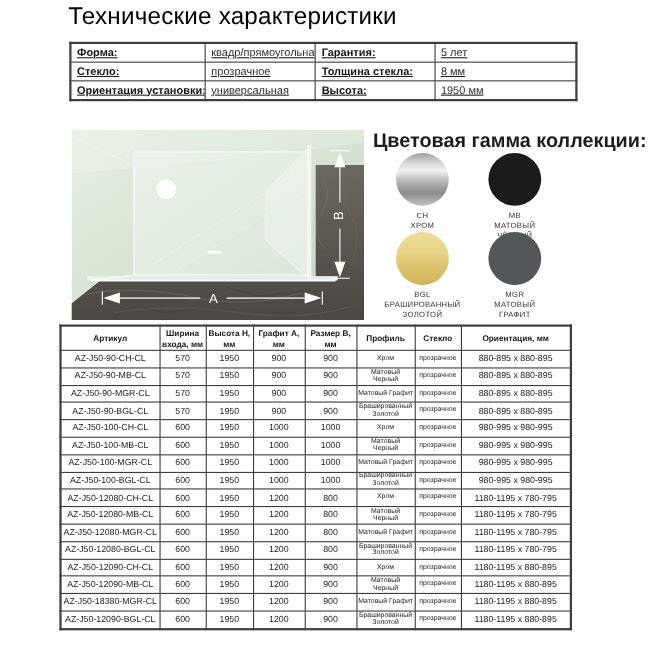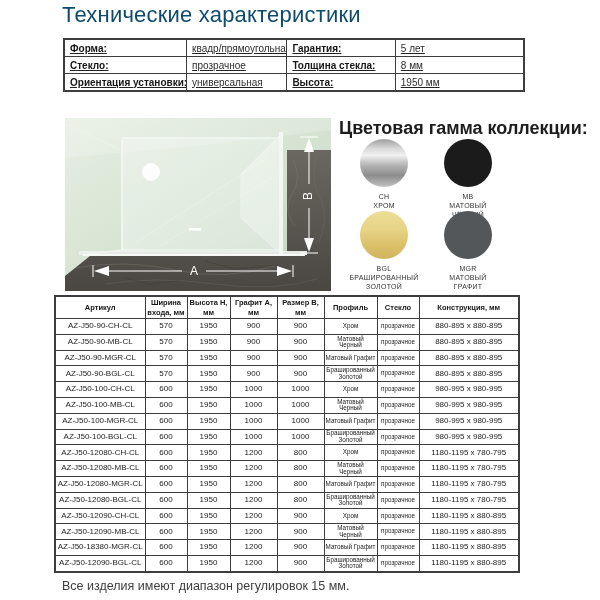--- a/index.html
+++ b/index.html
@@ -2,21 +2,21 @@
 <html><head>
 <meta charset="utf-8">
 <style>
   html,body{margin:0;padding:0;background:#ffffff;}
   .page{
     position:relative;width:600px;height:600px;background:#ffffff;overflow:hidden;
     font-family:"Liberation Sans","DejaVu Sans",sans-serif;color:#222;
   }
   .title{
     position:absolute;left:62px;top:2px;margin:0;
-    font-size:22px;font-weight:400;color:#0c4a6e;letter-spacing:0.2px;
+    font-size:22px;font-weight:400;color:#000000;letter-spacing:0.2px;
   }
   
   .spec-table{
     position:absolute;left:63px;top:38px;width:462px;
     border-collapse:collapse;table-layout:fixed;
     border:2px solid #3d3d3d;font-size:10px;text-decoration:underline;
   }
   .spec-table th,.spec-table td{
     border:1px solid #3d3d3d;height:16px;padding:0 3px 0 5px;
     text-align:left;vertical-align:middle;white-space:nowrap;overflow:hidden;
@@ -204,21 +204,21 @@
     </colgroup>
     <thead>
       <tr>
           <th>Артикул</th>
           <th>Ширина входа, мм</th>
           <th>Высота H, мм</th>
           <th>Графит A, мм</th>
           <th>Размер B, мм</th>
           <th>Профиль</th>
           <th>Стекло</th>
-          <th>Конструкция, мм</th>
+          <th>Ориентация, мм</th>
         </tr>
     </thead>
     <tbody>
         <tr>
           <td class="col-0">AZ-J50-90-CH-CL</td>
           <td class="col-1">570</td>
           <td class="col-2">1950</td>
           <td class="col-3">900</td>
           <td class="col-4">900</td>
           <td class="col-5">Хром</td>
@@ -371,15 +371,14 @@
           <td class="col-2">1950</td>
           <td class="col-3">1200</td>
           <td class="col-4">900</td>
           <td class="col-5">Брашированный Золотой</td>
           <td class="col-6">прозрачное</td>
           <td class="col-7">1180-1195 x 880-895</td>
         </tr>
       </tbody>
   </table>
 
-  <div class="footer-note">Все изделия имеют диапазон регулировок 15 мм.</div>
 
 </div>
 
 </body></html>

